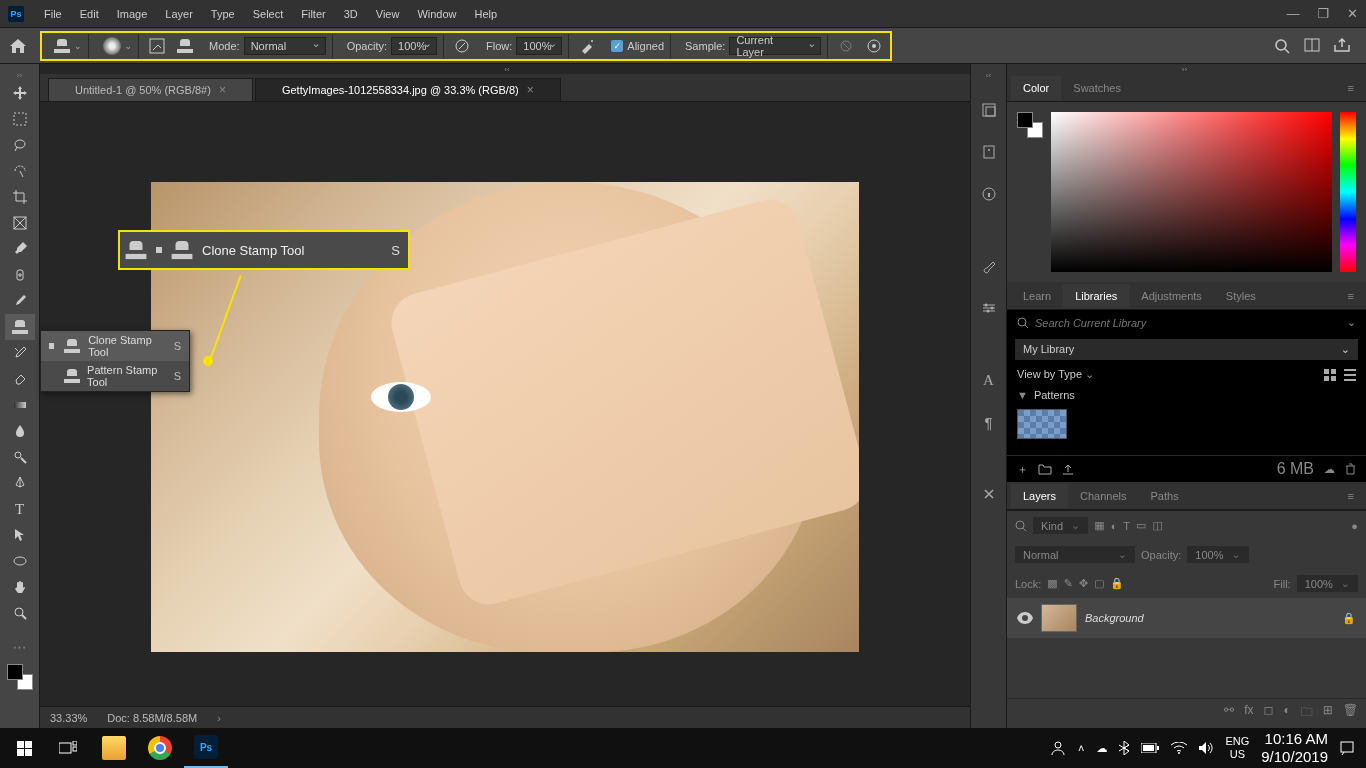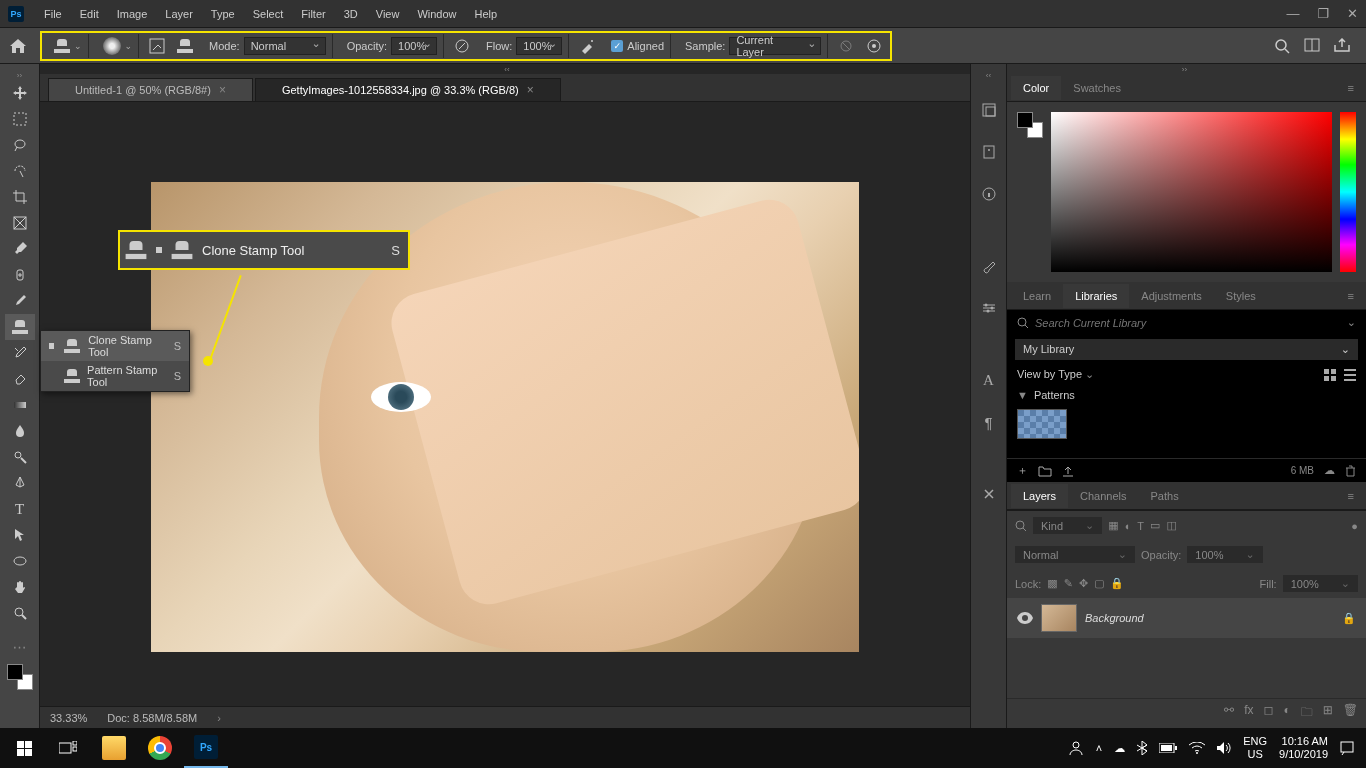--- a/index.html
+++ b/index.html
@@ -55,40 +55,40 @@
 .color-picker{flex:1;background:linear-gradient(to bottom,transparent 0%,#000 100%),linear-gradient(to right,#fff 0%,#ff0000 100%);position:relative}
 .hue-bar{width:16px;background:linear-gradient(to bottom,#ff0000 0%,#ffff00 17%,#00ff00 33%,#00ffff 50%,#0000ff 67%,#ff00ff 83%,#ff0000 100%)}
 .lib-panel{flex:1;background:#000000;display:flex;flex-direction:column;min-height:0}
 .lib-search{padding:6px 10px;display:flex;align-items:center;gap:6px;color:#888}
 .lib-search input{background:transparent;border:none;color:#888;font-size:11px;flex:1;outline:none;font-style:italic}
 .lib-select{margin:4px 8px;background:#2a2a2a;padding:4px 8px;font-size:11px;display:flex;justify-content:space-between;cursor:pointer}
 .lib-row{padding:4px 10px;display:flex;align-items:flex-end;gap:6px;font-size:11px;color:#ccc}
 .lib-row.view-row{justify-content:space-between}
 .pattern-swatch{width:50px;height:30px;background:repeating-conic-gradient(#7a9ec9 0 25%,#5a7ea9 0 50%);background-size:12px 12px;margin:4px 10px;border:1px solid #555}
 .lib-footer{padding:4px 10px;display:flex;align-items:center;gap:10px;color:#aaa;border-top:1px solid #2a2a2a;margin-top:auto}
-.lib-footer .sz{margin-left:auto;font-size:10px;color:#888}
+.lib-footer .sz{margin-left:auto;font-size:16px;color:#888}
 .layers-panel{background:#383838;border-top:1px solid #1a1a1a}
 .layers-controls{padding:6px 8px;display:flex;align-items:center;gap:6px;font-size:11px;color:#888}
-.layers-controls .sel{background:#2a2a2a;padding:2px 8px;display:flex;align-items:center;gap:18px}
+.layers-controls .sel{background:#2a2a2a;padding:2px 8px;display:flex;align-items:center;gap:4px}
 .layer-row{padding:6px 10px;display:flex;align-items:center;gap:8px;background:#454545}
 .layer-thumb{width:36px;height:28px;background:linear-gradient(135deg,#d4b896,#a88560);border:1px solid #666}
 .layer-name{font-style:italic;color:#ddd;flex:1}
 .layers-footer{padding:4px 8px;display:flex;justify-content:flex-end;gap:10px;color:#888;font-size:12px;border-top:1px solid #2a2a2a}
 .taskbar{position:absolute;bottom:0;left:0;right:0;height:40px;background:#101010;display:flex;align-items:center;padding:0 4px;gap:2px}
 .start-btn{width:40px;height:40px;display:flex;align-items:center;justify-content:center;cursor:pointer}
 .win-logo{display:grid;grid-template-columns:7px 7px;grid-template-rows:7px 7px;gap:1px}
 .win-logo div{background:#fff}
 .search-box{width:340px;height:32px;background:#e8e8e8;display:flex;align-items:center;padding:0 10px;gap:10px;color:#666}
 .search-box input{border:none;background:transparent;flex:1;font-size:13px;outline:none;color:#333}
 .cortana{width:18px;height:18px;border:2px solid #555;border-radius:50%}
 .mic{color:#555;font-size:14px}
 .tb-icon{width:44px;height:40px;display:flex;align-items:center;justify-content:center;cursor:pointer;color:#fff}
 .tb-app{width:24px;height:24px;border-radius:2px}
 .tray{margin-left:auto;display:flex;align-items:center;gap:12px;color:#fff;font-size:11px;padding-right:8px}
-.tray-time{text-align:right;line-height:1.2;font-size:11px}
+.tray-time{text-align:right;line-height:1.2;font-size:15px}
 .flyout{position:absolute;background:#4a4a4a;border:1px solid #222;box-shadow:2px 2px 6px rgba(0,0,0,0.5);z-index:100}
 .flyout-item{display:flex;align-items:center;padding:3px 8px;gap:10px;cursor:pointer;font-size:11px;color:#ddd}
 .flyout-item.sel{background:#5a5a5a}
 .flyout-item .shortcut{margin-left:auto;color:#bbb}
 .bullet{width:6px;height:6px;background:#ccc}
 .stamp-ico{width:16px;height:14px;display:inline-block;position:relative}
 .stamp-ico::before{content:"";position:absolute;width:10px;height:7px;background:#ccc;border-radius:3px 3px 0 0;left:3px;top:0}
 .stamp-ico::after{content:"";position:absolute;width:16px;height:4px;background:#ccc;bottom:0;left:0}
 .callout{position:absolute;border:2px solid #f5e400;background:#4a4a4a;z-index:101;display:flex;align-items:center;padding:4px 8px;gap:12px}
 .callout-line{position:absolute;background:#f5e400;z-index:99}

